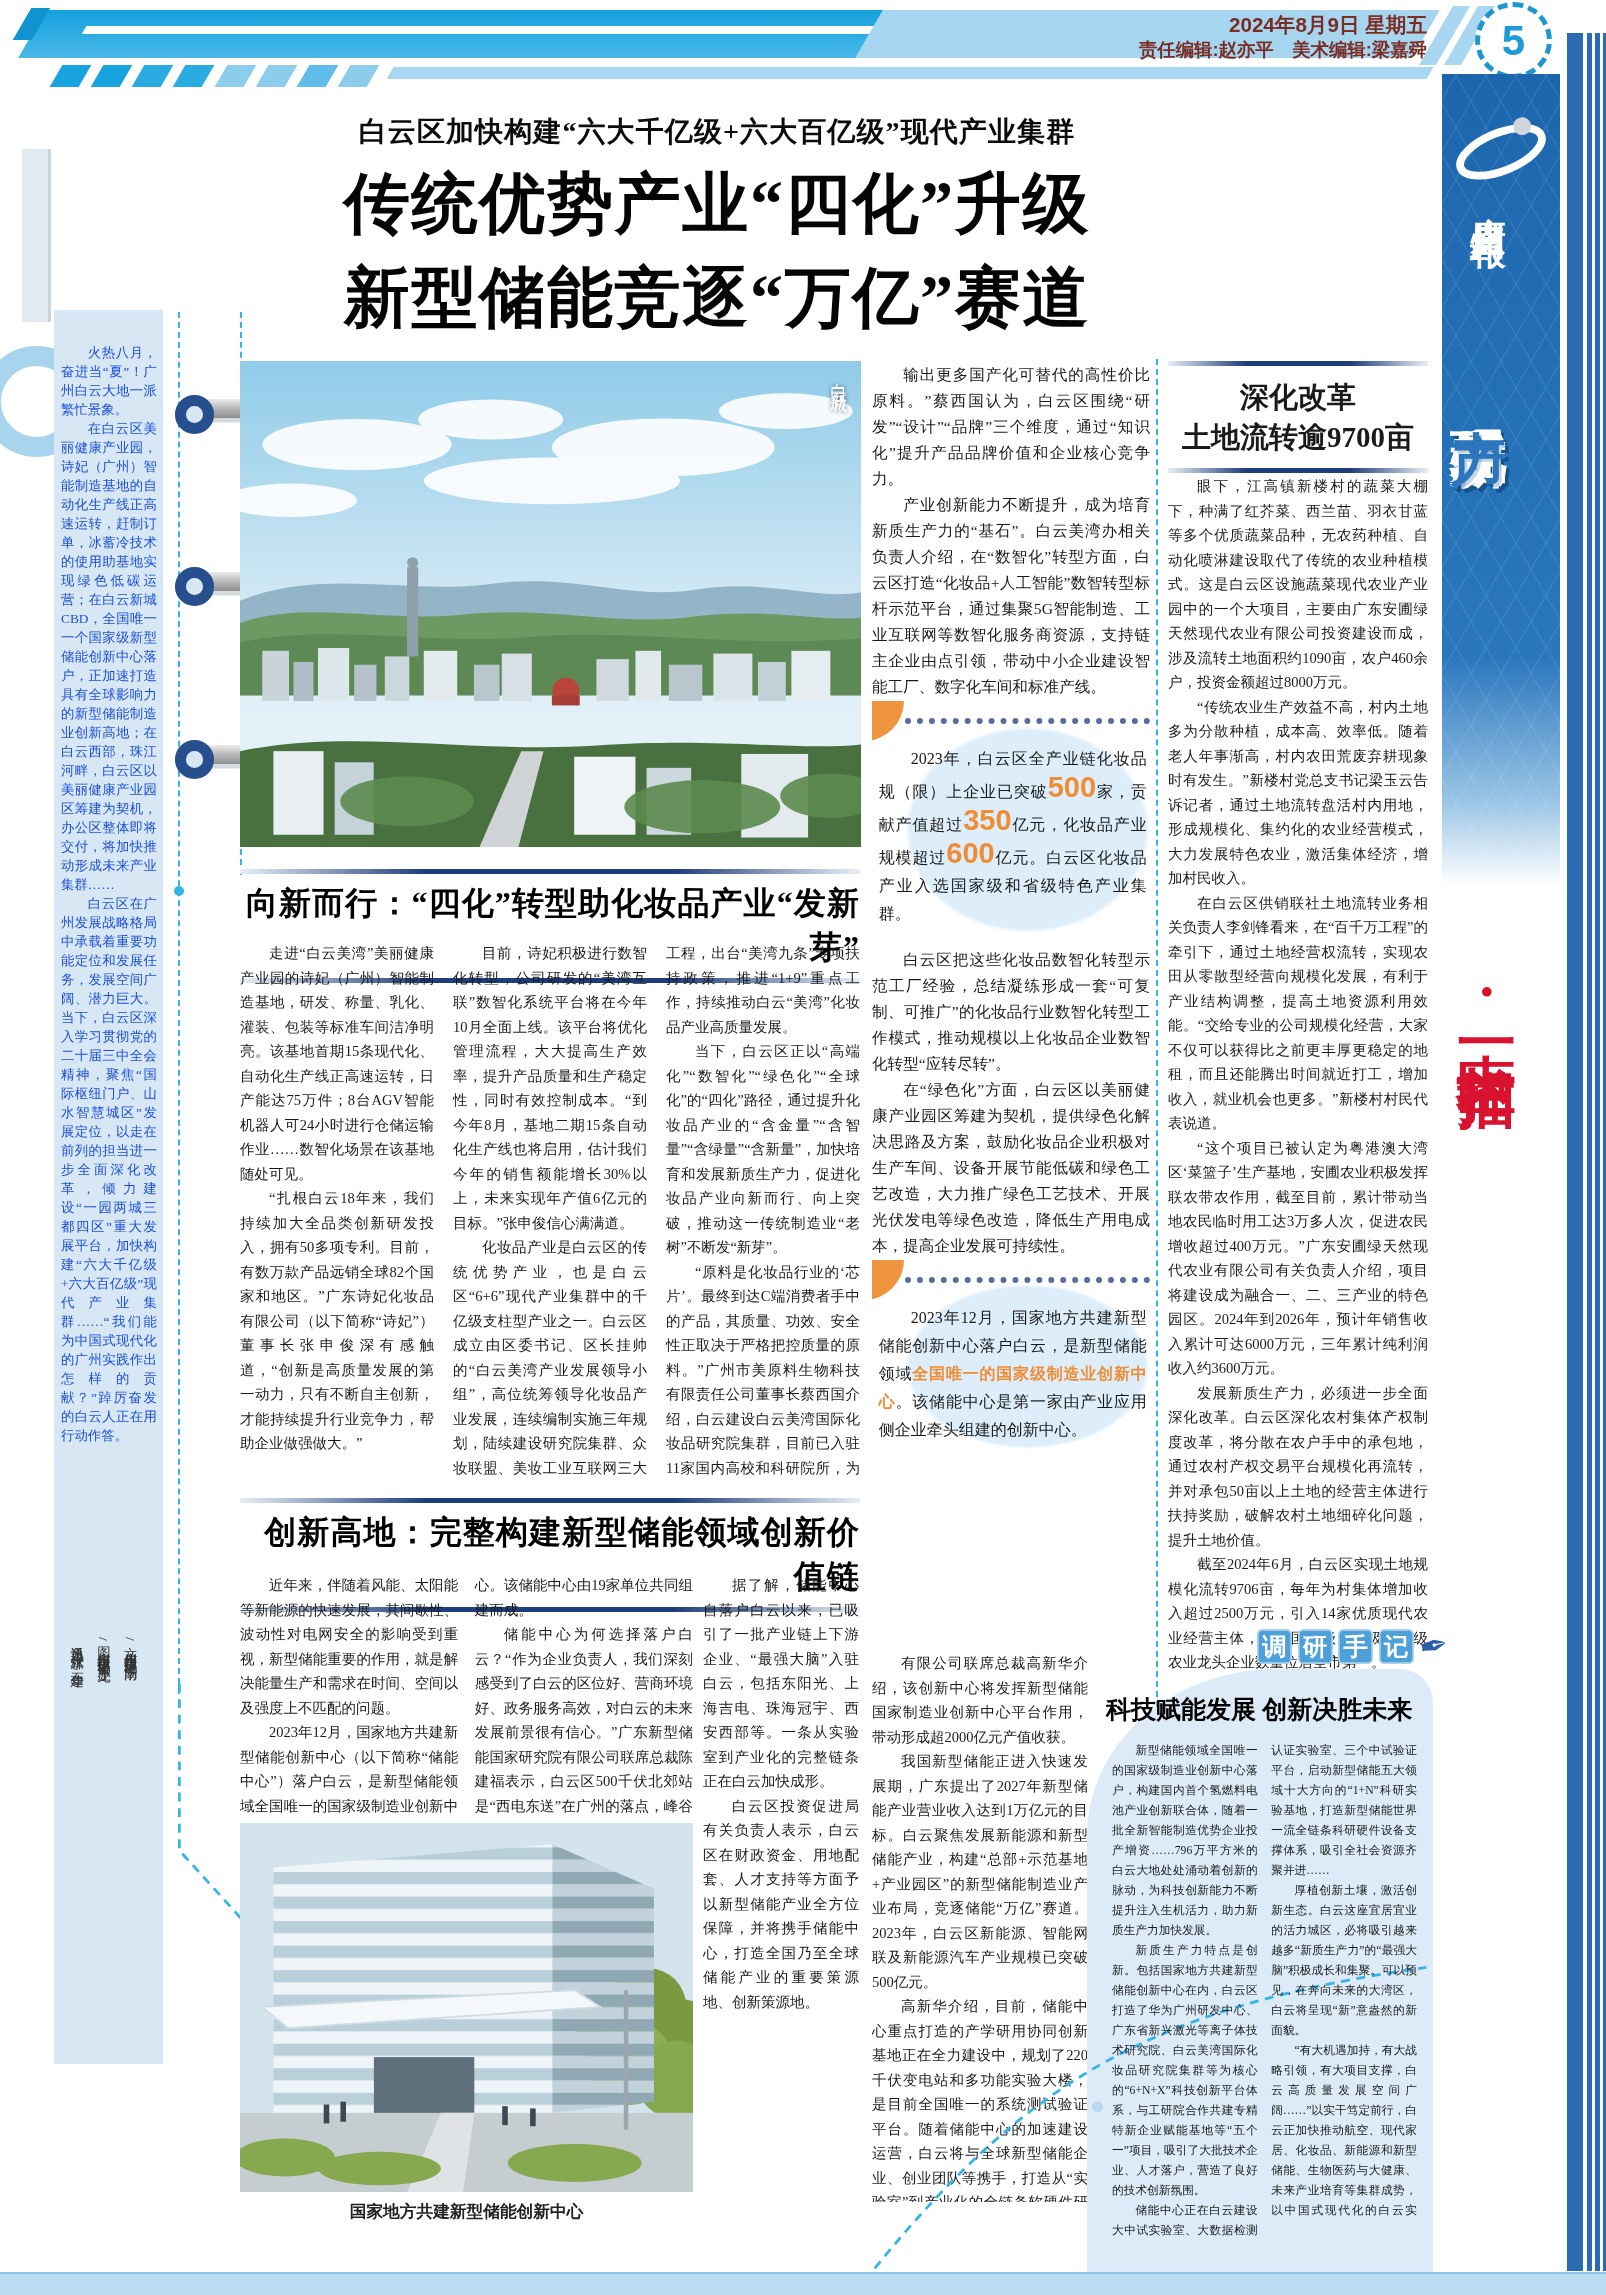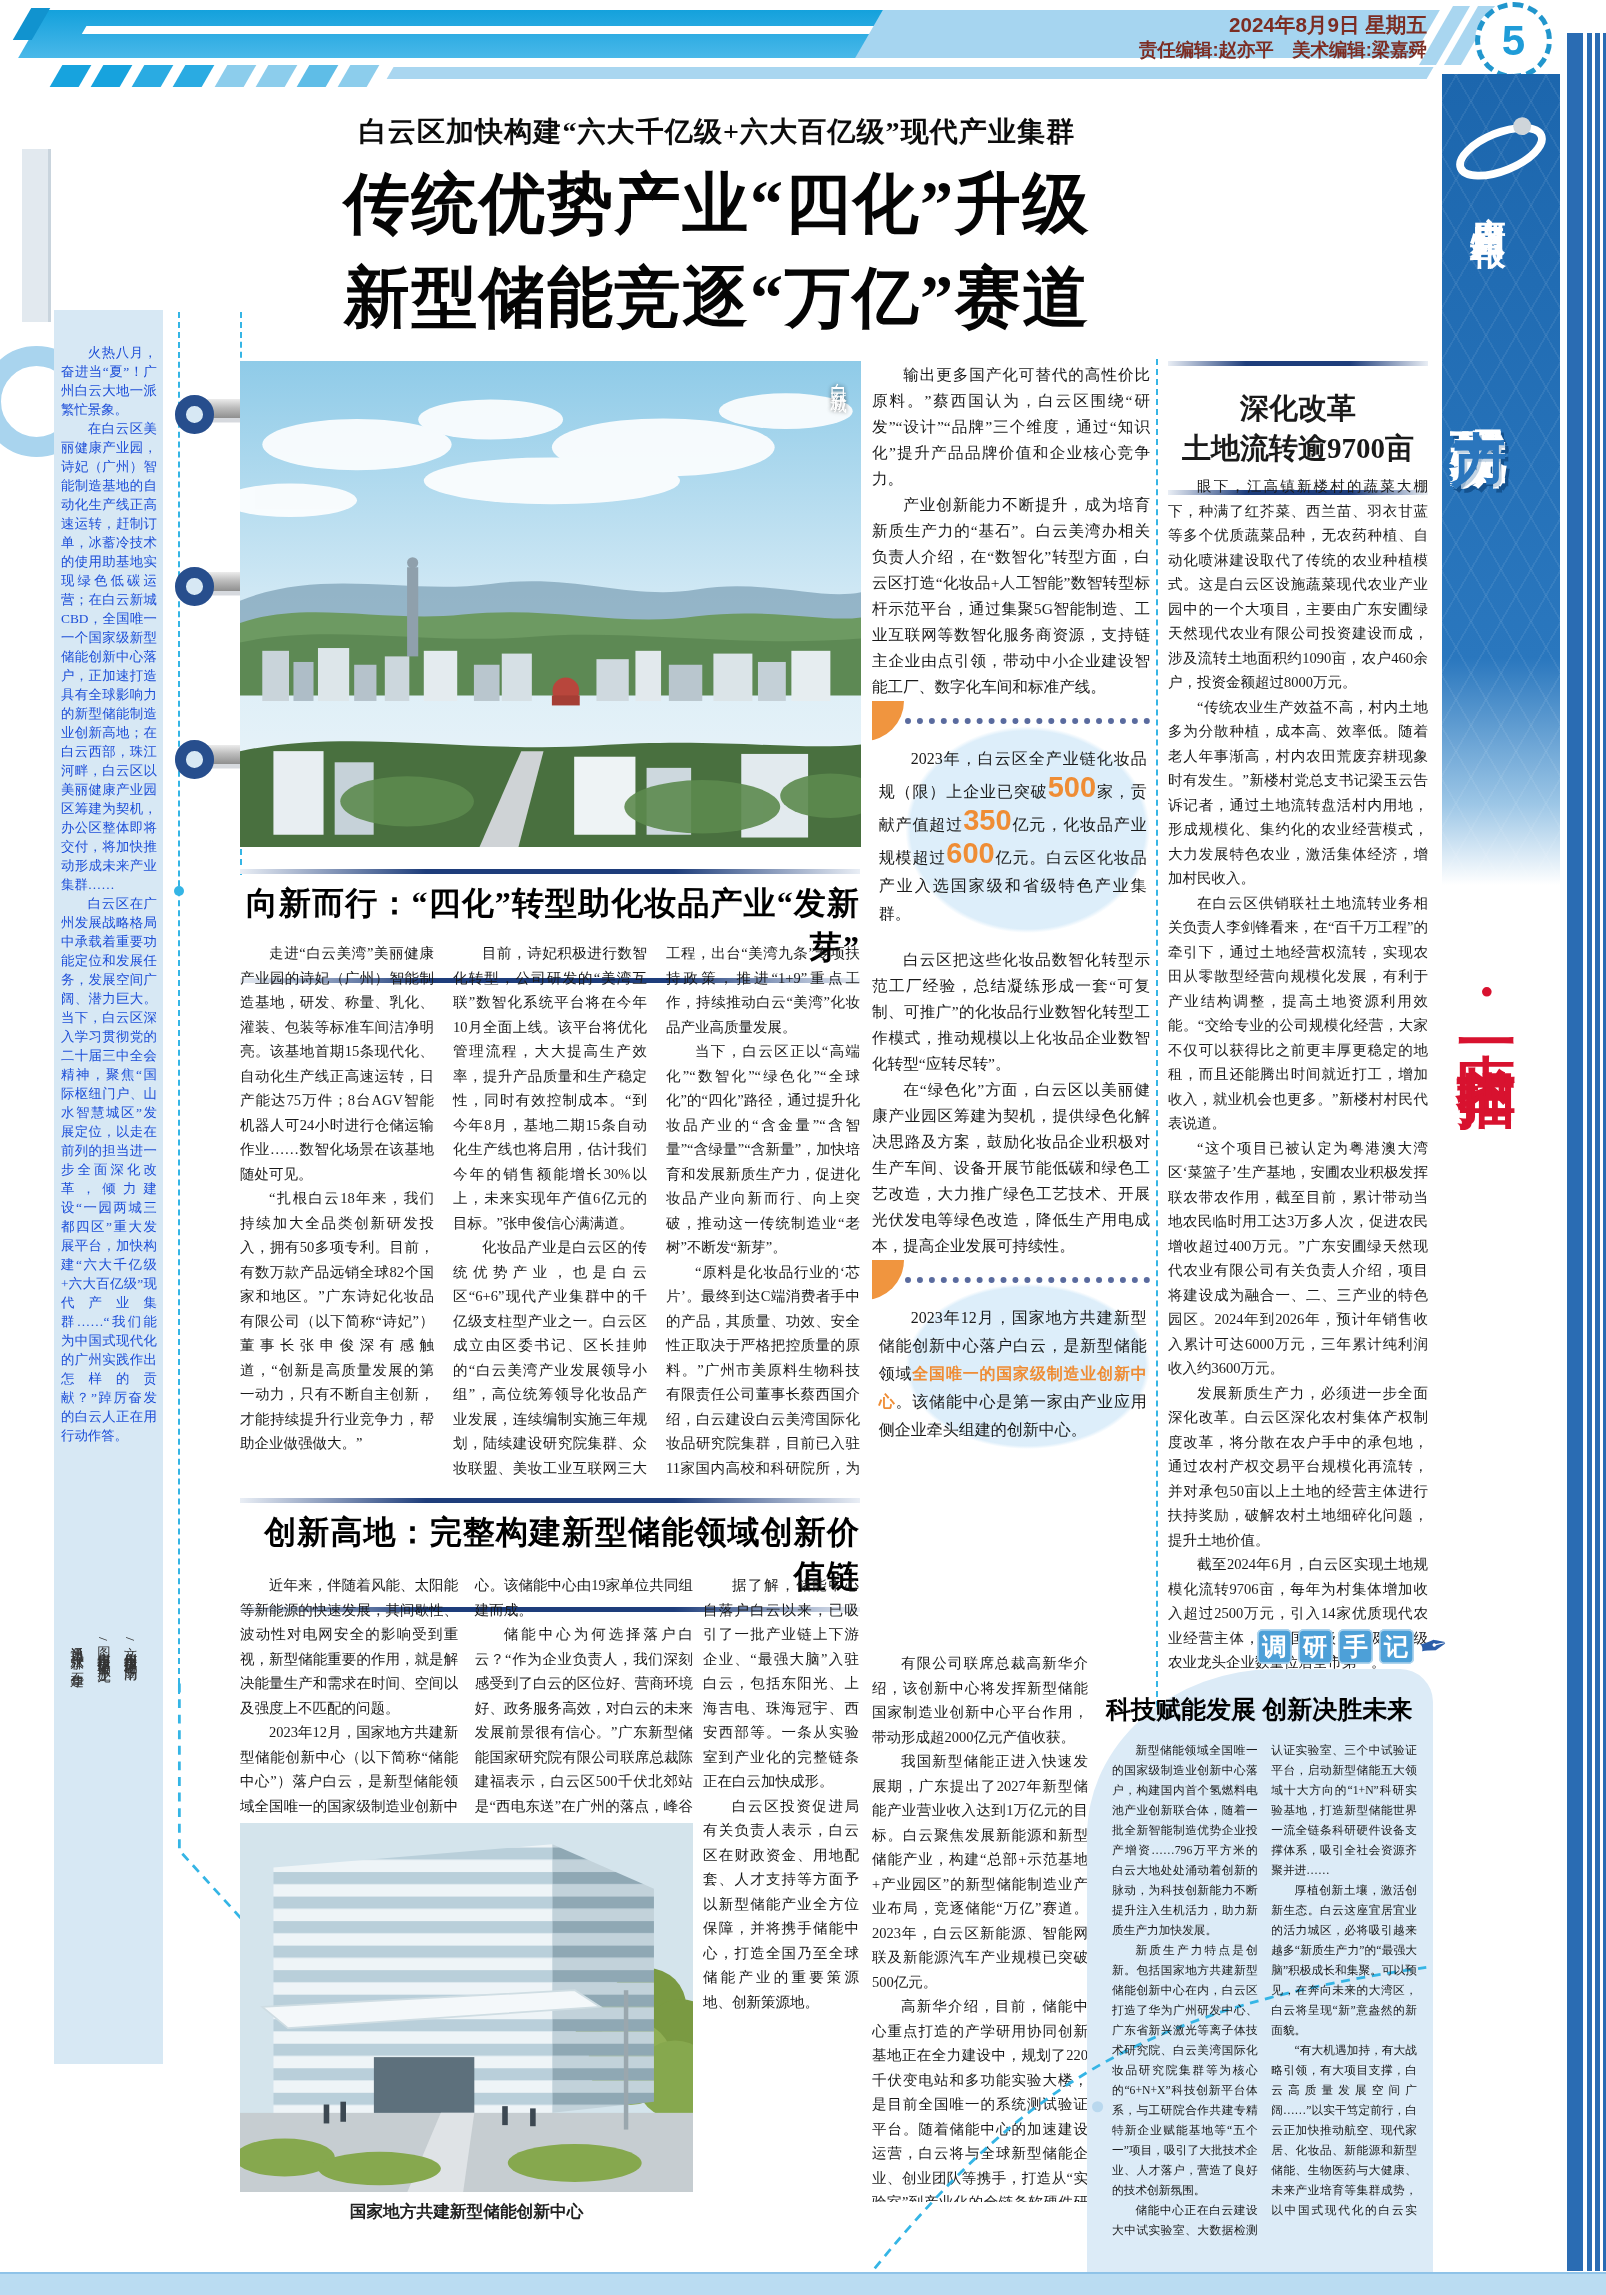--- a/index.html
+++ b/index.html
@@ -71,21 +71,21 @@
   .rrail-text{left:1168px;top:474px;width:260px;height:1234px;}
   .sec1-cols{left:240px;top:941px;width:620px;height:542px;column-count:3;column-gap:19px;}
   .sec2-left{left:240px;top:1573px;width:453px;height:247px;column-count:2;column-gap:16.7px;}
   .sec2-mid{left:703px;top:1573px;width:156px;height:630px;}
   .sec2-right{left:872px;top:1651px;width:216px;height:551px;}
   
   .sec-head{text-align:right;}
   .sec-rule{height:5px;background:linear-gradient(90deg,#e9eef5,#1e3d7b 30%,#1e3d7b 70%,#e9eef5);}
   .sec-title{font-size:32px;font-weight:900;color:#000;margin:7.8px 0;letter-spacing:1.1px;}
   .rr-head{left:1168px;top:361px;width:260px;text-align:center;}
-  .rr-title{font-size:29px;font-weight:900;line-height:40px;margin:22px 0;text-align:center;}
+  .rr-title{font-size:29px;font-weight:900;line-height:40px;margin:11px 0;text-align:center;}
   
   .callout{position:relative;margin:18px 0 14.5px;padding:27px 3.3px 4.5px 6.7px;font-size:16px;line-height:28px;
      text-align:justify;background:radial-gradient(closest-side at 56% 52%,#ddeefa 96%,rgba(221,238,250,0)) ;}
   .callout::before{content:"";position:absolute;left:33px;right:0;top:0;border-top:6.1px dotted #5a6b9e;}
   .callout::after{content:"";position:absolute;left:-7.8px;top:-16.7px;width:40px;height:40px;
      background:#f0953f;border-radius:0 0 54px 0;}
   .callout .cbody{display:block;text-indent:2em;}
   .callout .num{font-family:"Liberation Sans",sans-serif;font-size:29px;font-weight:700;color:#ef8d35;line-height:1;margin-top:40px;}
   .callout .hl{color:#ef8d35;font-weight:900;}
   

